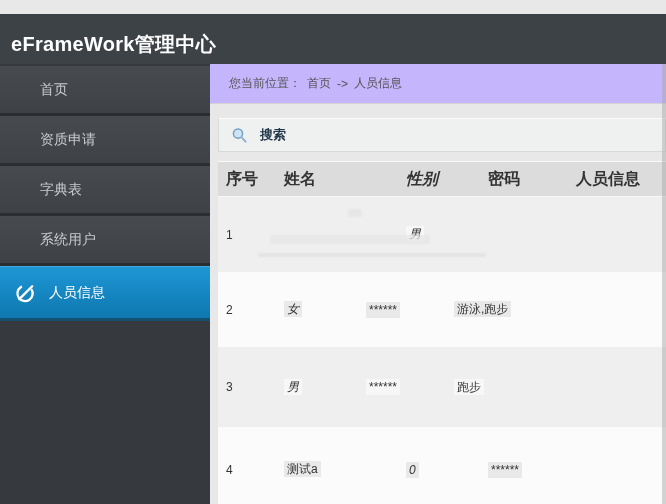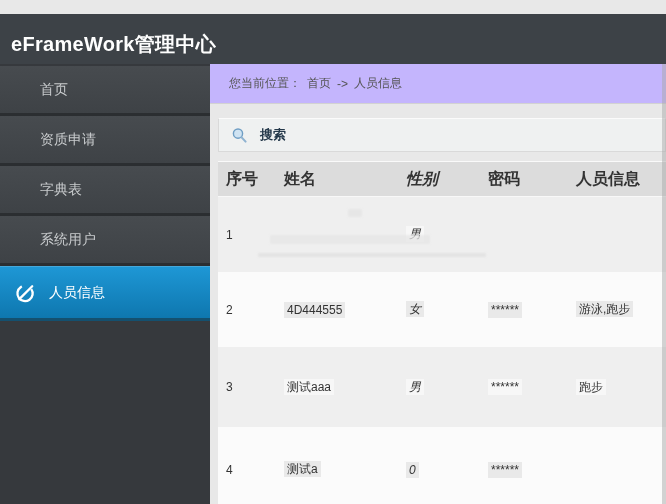--- a/index.html
+++ b/index.html
@@ -165,29 +165,27 @@
         <div class="watermark"></div>
         <div class="cell c0"><span>1</span></div>
         <div class="cell c1"></div>
         <div class="cell c2"><span class="val">男</span></div>
         <div class="cell c3"></div>
         <div class="cell c4"></div>
       </div>
 
       <div class="trow even r2">
         <div class="cell c0"><span>2</span></div>
-        <div class="cell c1"><span class="val">4D444555</span></div>
         <div class="cell c2"><span class="val">女</span></div>
         <div class="cell c3"><span class="val">******</span></div>
         <div class="cell c4"><span class="val">游泳,跑步</span></div>
       </div>
 
       <div class="trow odd r3">
         <div class="cell c0"><span>3</span></div>
-        <div class="cell c1"><span class="val">测试aaa</span></div>
         <div class="cell c2"><span class="val">男</span></div>
         <div class="cell c3"><span class="val">******</span></div>
         <div class="cell c4"><span class="val">跑步</span></div>
       </div>
 
       <div class="trow even r4">
         <div class="cell c0"><span>4</span></div>
         <div class="cell c1"><span class="val">测试a</span></div>
         <div class="cell c2"><span class="val">0</span></div>
         <div class="cell c3"><span class="val">******</span></div>

